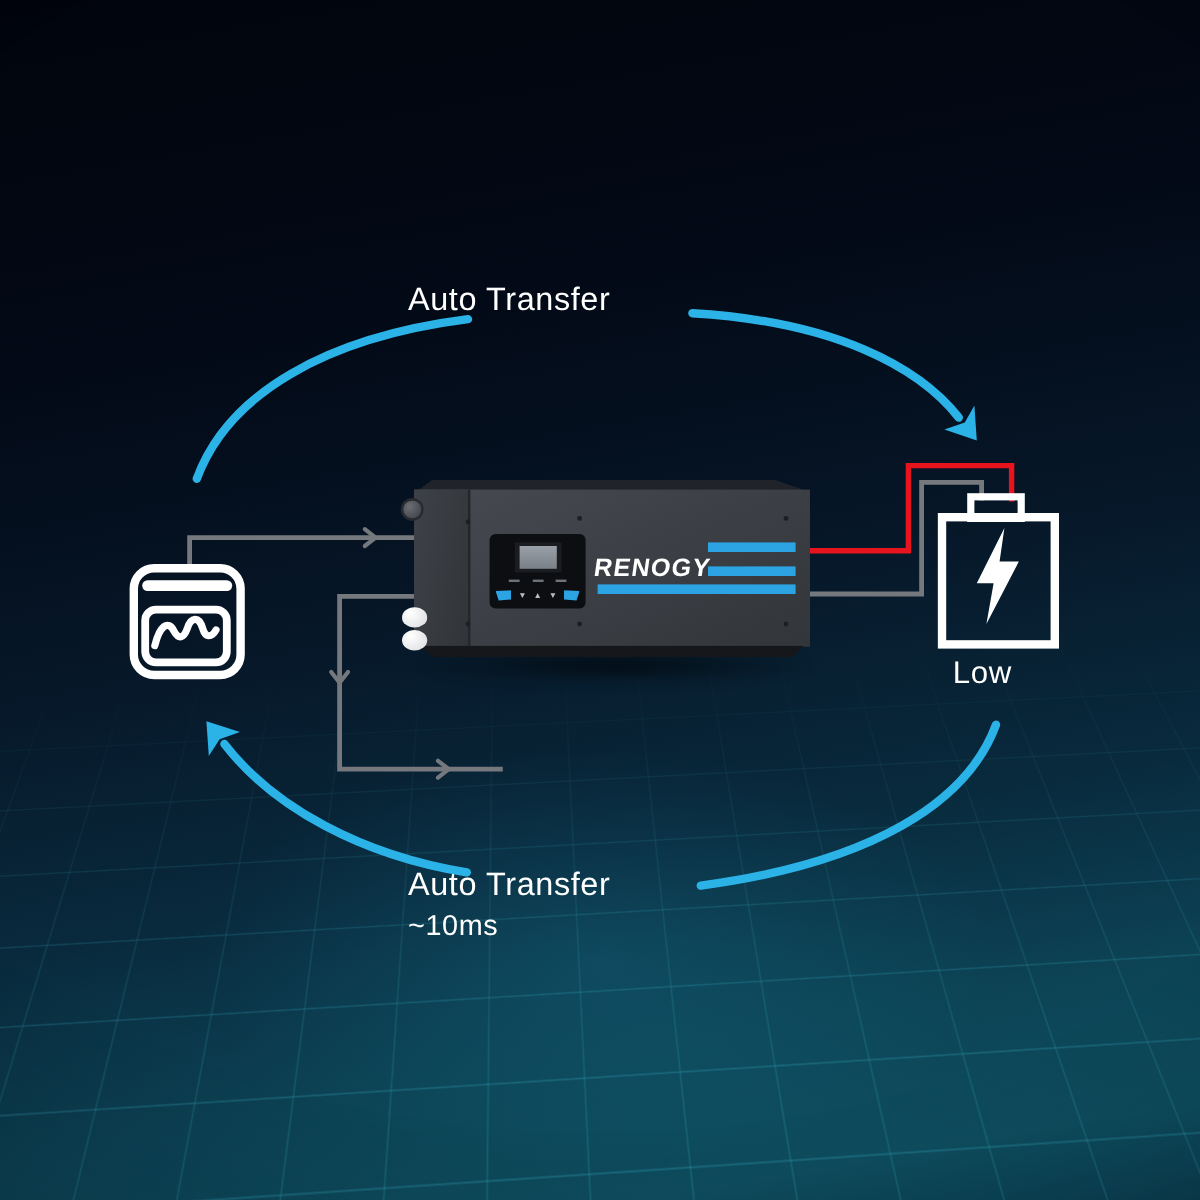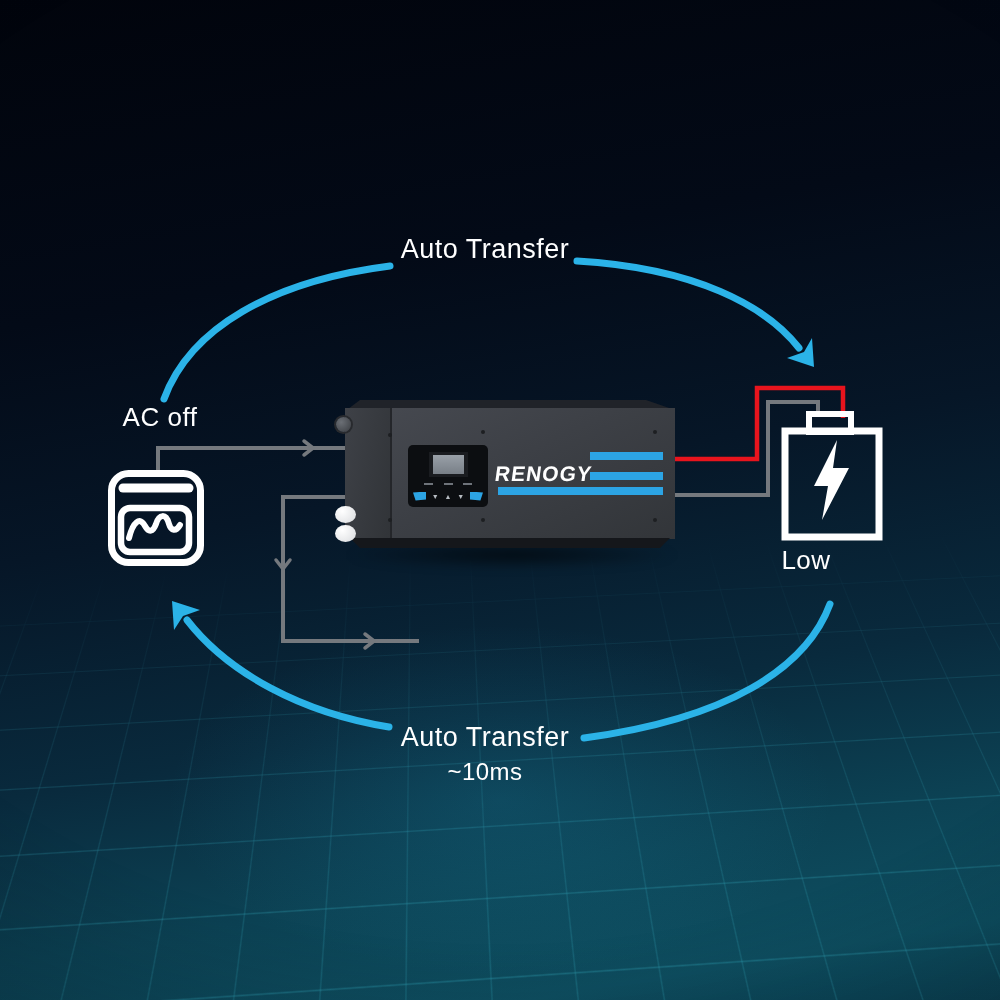--- a/index.html
+++ b/index.html
@@ -23,24 +23,24 @@
   }
   .vignette{position:absolute;inset:0;
     background:radial-gradient(ellipse 130% 95% at 50% 42%,transparent 55%,rgba(0,2,8,.45) 100%);}
   svg.overlay{position:absolute;left:0;top:0;}
   .wire{fill:none;stroke:var(--wire-gray);stroke-width:4;}
   .wire-red{fill:none;stroke:var(--wire-red);stroke-width:4.5;}
   .wirehead{fill:none;stroke:var(--wire-gray);stroke-width:3.5;stroke-linecap:round;stroke-linejoin:round;}
   .arc{fill:none;stroke:var(--cyan);stroke-width:7;stroke-linecap:round;}
   .archead{fill:var(--cyan);stroke:none;}
 
-  .lbl{position:absolute;text-align:center;letter-spacing:.5px;}
+  .lbl{position:absolute;text-align:left;letter-spacing:.5px;}
   .lbl-top{left:340px;top:234px;width:290px;font-size:27px;}
   .lbl-acoff{left:95px;top:402px;width:130px;font-size:26px;}
-  .lbl-low{left:744px;top:545px;width:124px;font-size:26px;}
+  .lbl-low{left:794px;top:545px;width:124px;font-size:26px;}
   .lbl-bottom{left:340px;top:722px;width:290px;font-size:27px;}
   .lbl-ms{left:340px;top:758px;width:290px;font-size:24px;}
 
   .load-box{position:absolute;left:417px;top:616px;width:131px;height:70px;
     border:4px solid #fff;box-sizing:border-box;display:flex;align-items:center;
     justify-content:center;font-size:29px;letter-spacing:1px;}
 
   
   .inverter{position:absolute;left:345px;top:400px;width:330px;height:148px;}
   .inv-shadow{position:absolute;left:332px;top:540px;width:360px;height:30px;
@@ -102,21 +102,20 @@
 
     <path class="arc" d="M164 399 C190 328 272 281 390 266"></path>
     <path class="arc" d="M577 261 C696 268 766 306 799 348"></path>
     <path class="archead" d="M814 367 L812 338 L804 352 L787 358 Z"></path>
     <path class="arc" d="M830 604 C806 669 726 719 584 738"></path>
     <path class="arc" d="M389 727 C302 713 228 673 187 620"></path>
     <path class="archead" d="M172 601 L200 610 L183 616 L174 630 Z"></path>
   </svg>
 
   <div class="lbl lbl-top">Auto Transfer</div>
-  <div class="lbl lbl-acoff">AC off</div>
   <div class="lbl lbl-low">Low</div>
   <div class="lbl lbl-bottom">Auto Transfer</div>
   <div class="lbl lbl-ms">~10ms</div>
 
   <svg style="position:absolute;left:106px;top:467px;" width="100" height="100" viewBox="0 0 100 100">
     <rect x="5.5" y="6.5" width="89" height="89" rx="17" fill="none" stroke="#fff" stroke-width="7"></rect>
     <path d="M17 21 H83" stroke="#fff" stroke-width="9" stroke-linecap="round" fill="none"></path>
     <rect x="15" y="41" width="68" height="44" rx="9" fill="none" stroke="#fff" stroke-width="6.5"></rect>
     <path d="M23 71 C27 55 34 49 39 59 C43 66 47 65 50 57 C53 47 60 46 63 57 C65 64 70 65 74 58" fill="none" stroke="#fff" stroke-width="6" stroke-linecap="round"></path>
   </svg>

